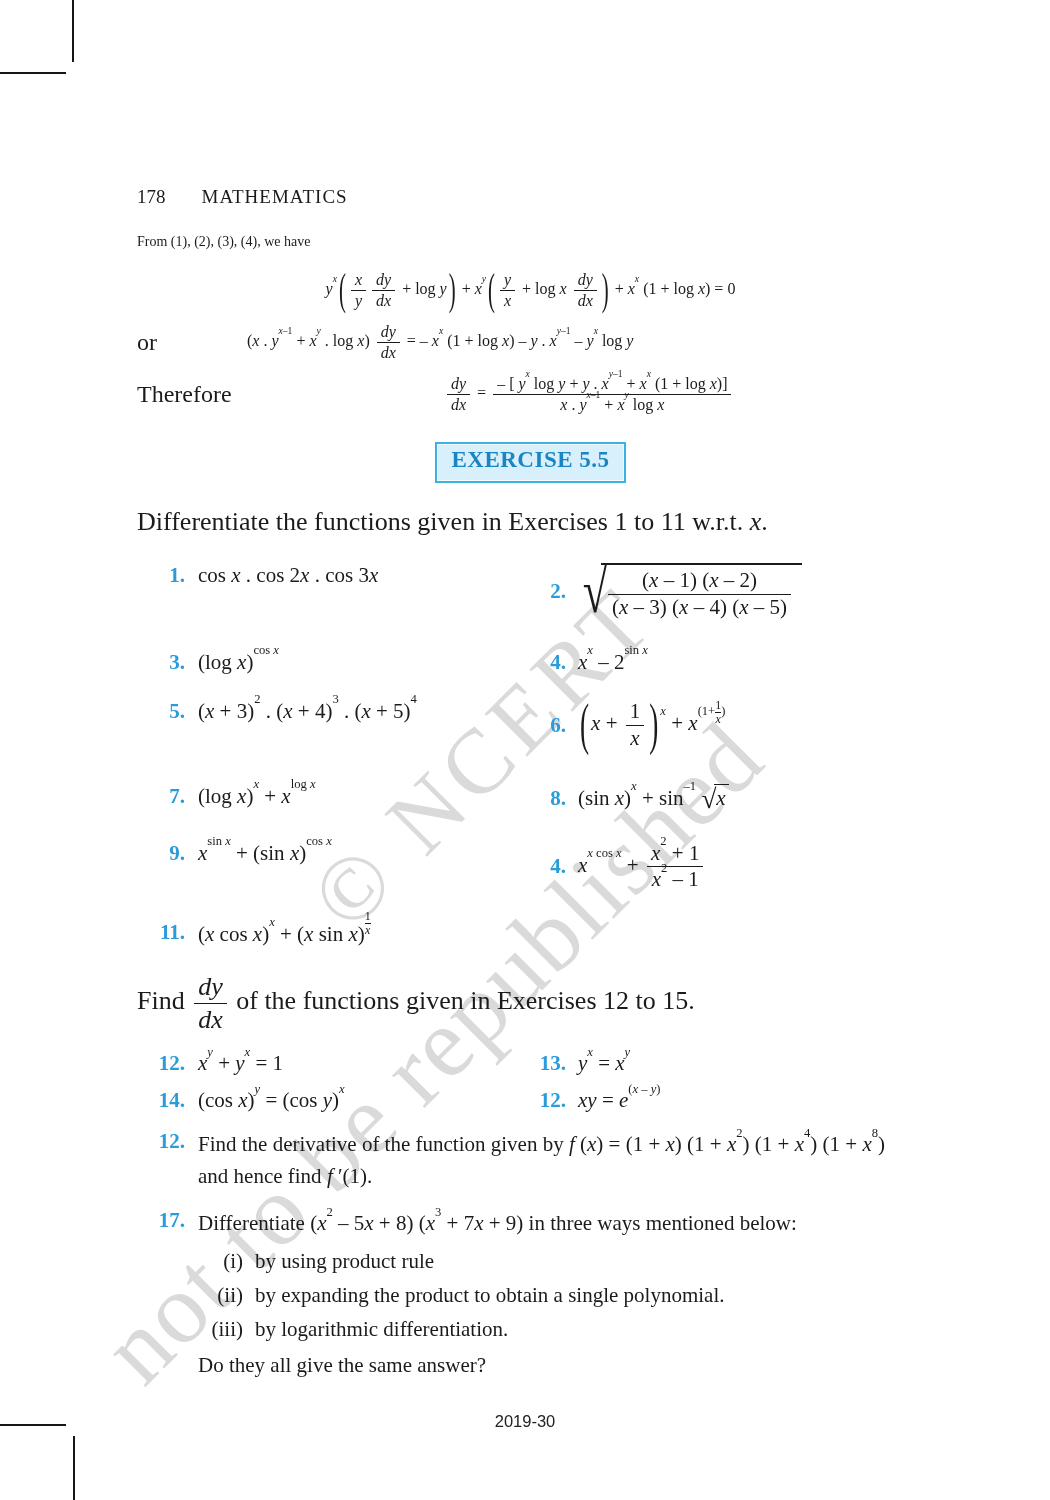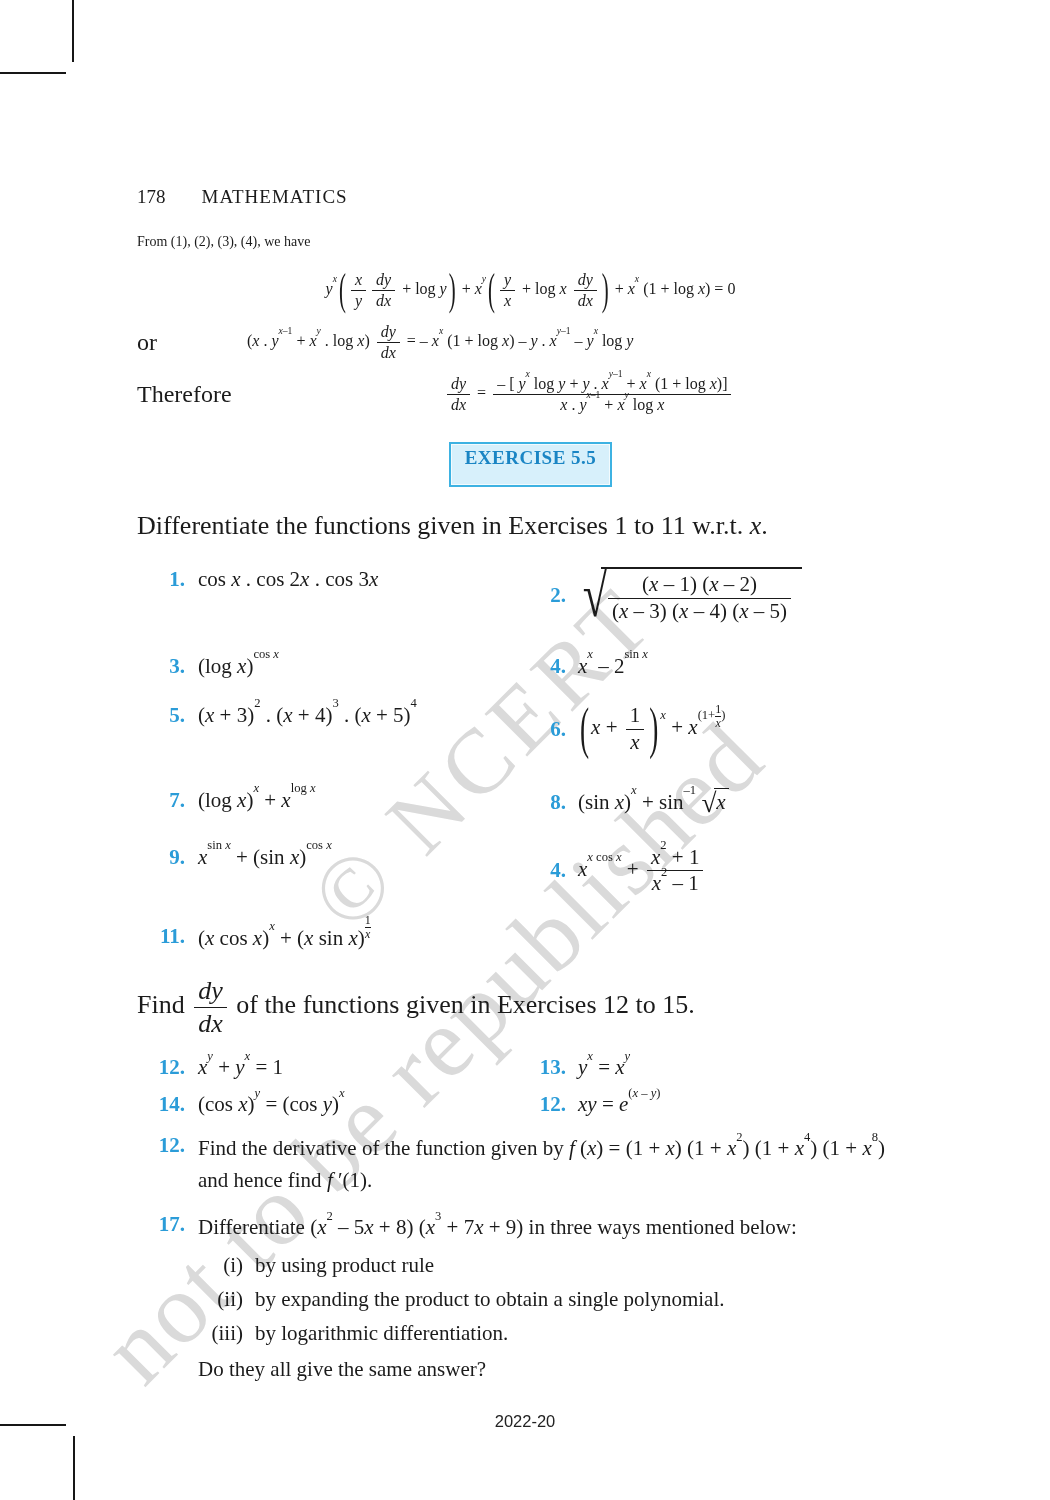--- a/index.html
+++ b/index.html
@@ -62,22 +62,22 @@
   rs2{font-size:1.3em;line-height:1;vertical-align:-3px;}
   ov{display:inline-block;border-top:1.8px solid #1b1b1b;margin-left:-2px;padding:1px 3px 0 2px;}
   
   .exbox-wrap{text-align:center;margin:28px 46px 0 0;}
   .exbox{
     display:inline-block;
     border:2px solid var(--exercise-box-border);
     background:var(--exercise-box-bg);
     box-shadow:inset 0 0 0 1px rgba(255,255,255,.7);
     color:var(--exercise-box-text);
-    font-weight:700;font-size:19px;letter-spacing:.5px;
-    padding:3px 14px 16px 14px;
+    font-weight:700;font-size:23px;letter-spacing:.5px;
+    padding:3px 14px 8px 14px;
   }
   .instruction{margin-top:24px;font-size:26px;}
   .find-line{margin-top:24px;font-size:26px;}
   
   .xrow{display:flex;align-items:flex-start;}
   .xcol{display:flex;align-items:center;}
   .xcol.left{width:395px;flex:0 0 395px;}
   .xcol.right{flex:1;}
   .xnum{flex:0 0 48px;text-align:right;color:var(--accent-blue);font-weight:700;margin-right:13px;}
   .xcol.right .xnum{flex:0 0 34px;margin-right:12px;}
@@ -251,15 +251,15 @@
     </div>
     <div class="subitem">
       <span class="slabel">(iii)</span>
       <span>by logarithmic differentiation.</span>
     </div>
 
     <div class="closing">Do they all give the same answer?</div>
 
   </div>
 
-  <div class="footer">2022-20</div>
+  <div class="footer">2019-30</div>
 
 </div>
 
 </body></html>

